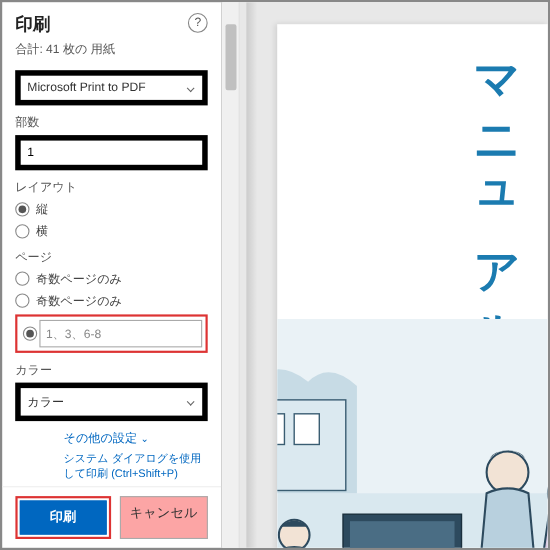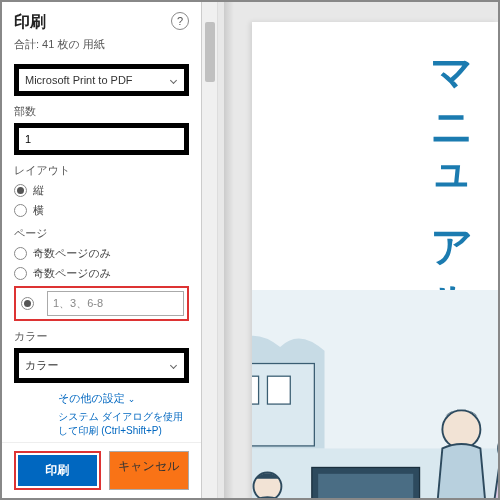--- a/index.html
+++ b/index.html
@@ -14,28 +14,28 @@
   .header-text h1 { font-size: 16px; font-weight: 600; color: #222; }
   .header-text .sub { font-size: 11px; color: #555; margin-top: 4px; }
   .help-icon { width: 18px; height: 18px; border: 1px solid #888; border-radius: 50%; display: flex; align-items: center; justify-content: center; font-size: 11px; color: #555; }
   .section-label { font-size: 11px; color: #555; margin: 8px 0 4px; }
   .select-box, .input-box { width: 100%; border: 5px solid #000000; padding: 5px 6px; font-size: 11px; display: flex; justify-content: space-between; align-items: center; background: #fff; }
   .input-box input { border: none; outline: none; font-size: 11px; width: 100%; font-family: inherit; }
   .chev { border: solid #666; border-width: 0 1px 1px 0; display: inline-block; padding: 2px; transform: rotate(45deg); margin-right: 2px; }
   .radio-row { display: flex; align-items: center; gap: 6px; margin: 5px 0; font-size: 11px; color: #444; }
   .radio { width: 13px; height: 13px; border: 1px solid #888; border-radius: 50%; display: inline-flex; align-items: center; justify-content: center; flex-shrink: 0; }
   .radio.checked::after { content: ""; width: 7px; height: 7px; background: #555; border-radius: 50%; display: block; }
-  .custom-pages { display: flex; align-items: center; gap: 13px; padding: 3px; margin: 4px 0; }
+  .custom-pages { display: flex; align-items: center; gap: 2px; padding: 3px; margin: 4px 0; }
   .custom-pages .radio { margin-left: 2px; }
   .custom-pages .page-input { flex: 1; border: 1px solid #aaa; padding: 4px 5px; font-size: 11px; color: #888; }
   .highlight { border: 2px solid #d33; }
   .link { color: #0067c0; font-size: 11px; margin-top: 8px; display: block; margin-left: 44px; }
   .link.small { font-size: 10px; margin-top: 4px; margin-bottom: 10px; }
   .footer { display: flex; gap: 8px; padding: 8px 12px; border-top: 1px solid #eee; }
-  .btn { flex: 1; padding: 6px 0; font-size: 12px; text-align: center; border: 1px solid #aaa; background: #f97316; }
+  .btn { flex: 1; padding: 6px 0; font-size: 12px; text-align: center; border: 1px solid #aaa; background: #fca5a5; }
   .btn.primary { background: #0067c0; color: #fff; border-color: #0067c0; font-weight: 600; }
   .btn-wrap.highlight { padding: 2px; flex: 1; display: flex; }
   .btn-wrap.highlight .btn { flex: 1; }
   .preview { flex: 1; background: #e8e8e8; display: flex; align-items: flex-start; justify-content: flex-end; overflow: hidden; position: relative; }
   .page-shadow { position: absolute; left: 6px; top: 0; width: 10px; height: 100%; background: linear-gradient(to right, rgba(0,0,0,0.12), rgba(0,0,0,0)); }
   .page { background: #fff; width: 88%; height: 100%; margin-top: 20px; position: relative; box-shadow: -2px 0 5px rgba(0,0,0,0.1); overflow: hidden; }
   .vtext { position: absolute; top: 12px; right: 18px; font-size: 42px; font-weight: 800; color: #1b7bb0; letter-spacing: 8px; writing-mode: vertical-rl; text-orientation: upright; }
   .illus { position: absolute; bottom: 0; left: 0; right: 0; height: 46%; }
   .illus svg { width: 100%; height: 100%; }
   .gap-scroll { width: 16px; background: #f0f0f0; position: relative; border-right: 1px solid #ddd; }

